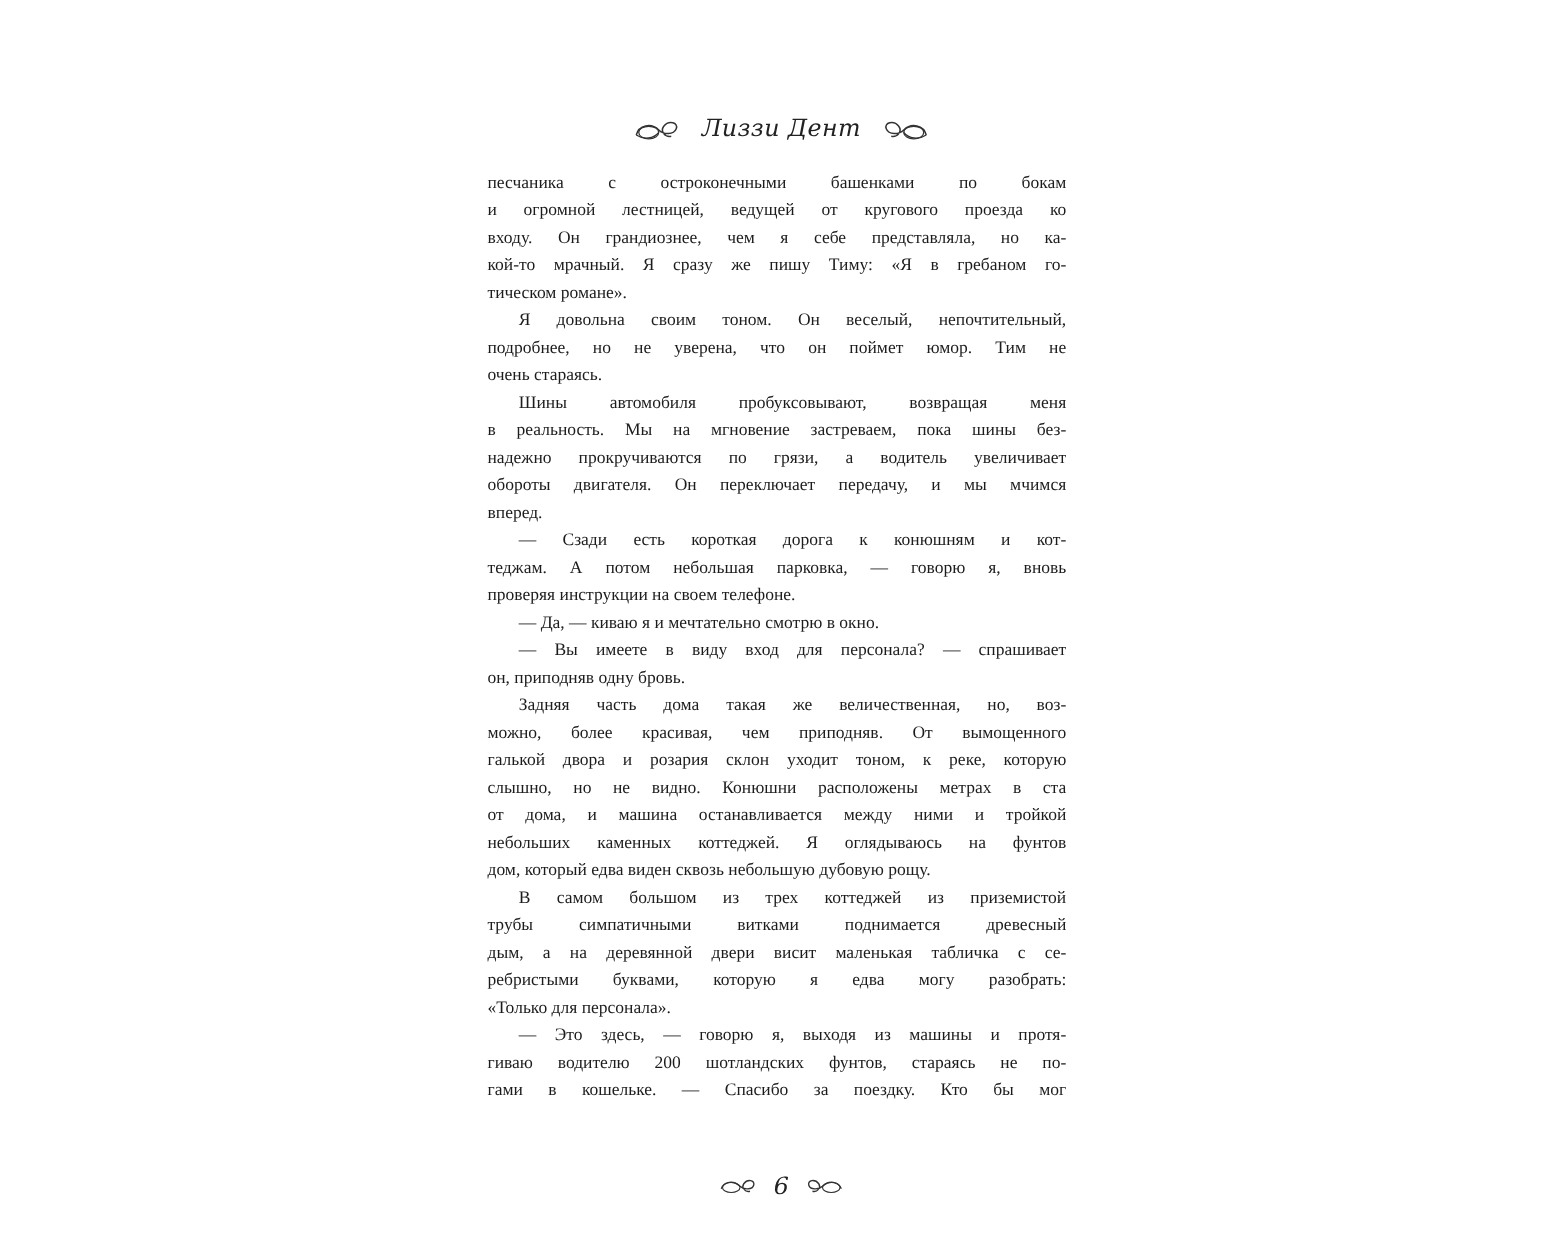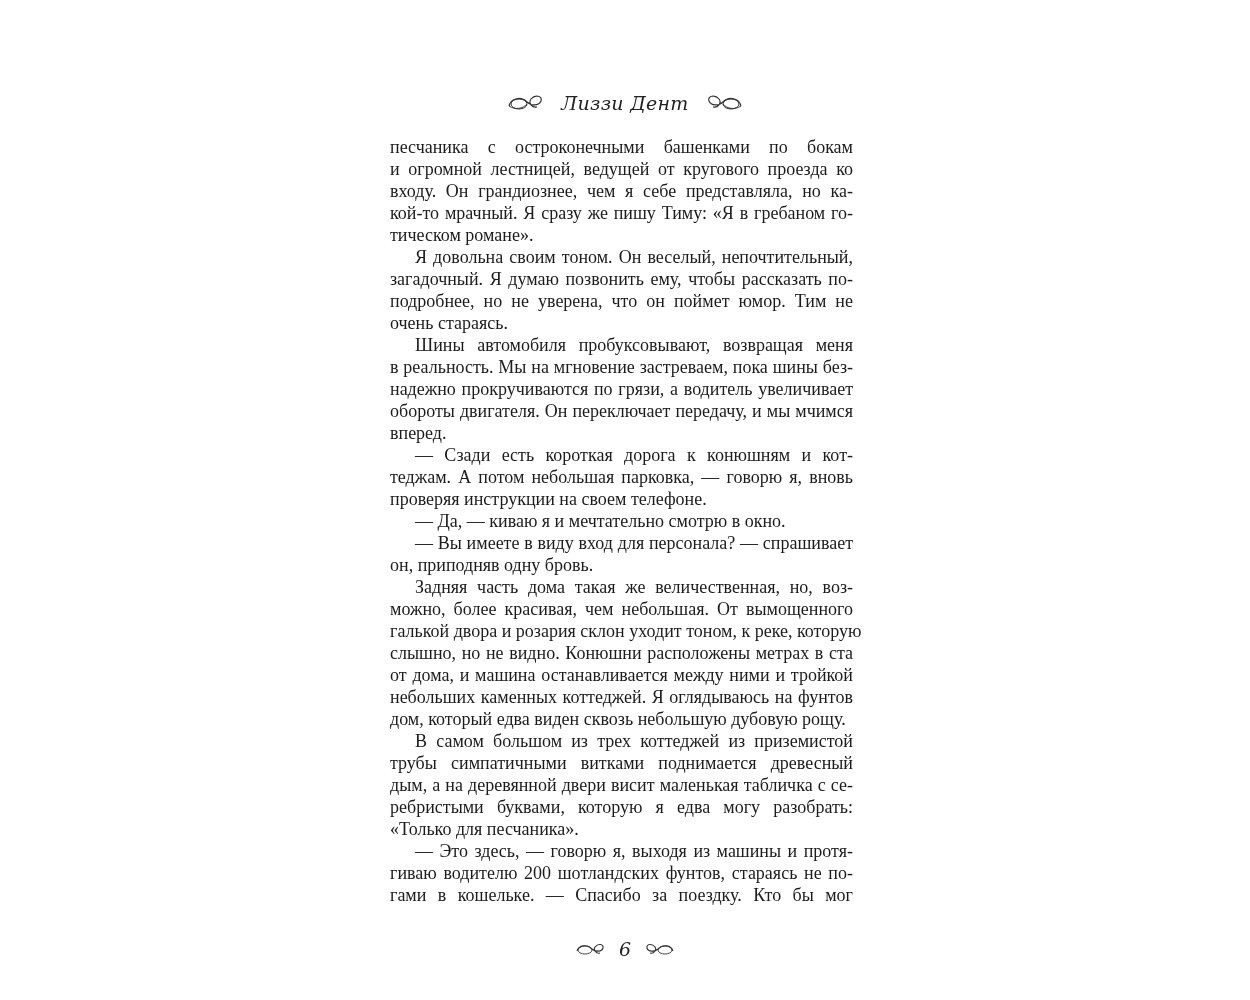--- a/index.html
+++ b/index.html
@@ -14,38 +14,38 @@
       overflow: hidden;
       color: #1a1a1a;
     }
     .header {
       position: absolute;
       top: 92px;
       left: 0;
       width: 1250px;
       display: flex;
       justify-content: center;
-      align-items: flex-start;
+      align-items: flex-end;
       gap: 14px;
     }
     .running-title {
       font-family: "DejaVu Serif", serif;
       font-style: italic;
       font-size: 19px;
       color: #222;
       letter-spacing: 0.3px;
     }
     .flourish svg { display: block; }
     .page-text {
       position: absolute;
       top: 136px;
       left: 390px;
       width: 463px;
       font-family: "Liberation Serif", serif;
-      font-size: 18px;
+      font-size: 14px;
       line-height: 22px;
       color: #1c1c1c;
     }
     .line {
       display: block;
       height: 22px;
       white-space: nowrap;
       text-align: justify;
       text-align-last: justify;
     }
@@ -100,21 +100,20 @@
     <div>
       <span class="line">песчаника с остроконечными башенками по бокам</span>
       <span class="line">и огромной лестницей, ведущей от кругового проезда ко</span>
       <span class="line">входу. Он грандиознее, чем я себе представляла, но ка-</span>
       <span class="line">кой-то мрачный. Я сразу же пишу Тиму: «Я в гребаном го-</span>
       <span class="line last">тическом романе».</span>
     </div>
 
     <div>
       <span class="line indent">Я довольна своим тоном. Он веселый, непочтительный,</span>
-      <span class="line">загадочный. Я думаю позвонить ему, чтобы рассказать по-</span>
       <span class="line">подробнее, но не уверена, что он поймет юмор. Тим не</span>
       <span class="line last">очень стараясь.</span>
     </div>
 
     <div>
       <span class="line indent">Шины автомобиля пробуксовывают, возвращая меня</span>
       <span class="line">в реальность. Мы на мгновение застреваем, пока шины без-</span>
       <span class="line">надежно прокручиваются по грязи, а водитель увеличивает</span>
       <span class="line">обороты двигателя. Он переключает передачу, и мы мчимся</span>
       <span class="line last">вперед.</span>
@@ -130,34 +129,34 @@
       <span class="line indent last">— Да, — киваю я и мечтательно смотрю в окно.</span>
     </div>
 
     <div>
       <span class="line indent">— Вы имеете в виду вход для персонала? — спрашивает</span>
       <span class="line last">он, приподняв одну бровь.</span>
     </div>
 
     <div>
       <span class="line indent">Задняя часть дома такая же величественная, но, воз-</span>
-      <span class="line">можно, более красивая, чем небольшая. От вымощенного</span>
+      <span class="line">можно, более красивая, чем приподняв. От вымощенного</span>
       <span class="line">галькой двора и розария склон уходит тоном, к реке, которую</span>
       <span class="line">слышно, но не видно. Конюшни расположены метрах в ста</span>
       <span class="line">от дома, и машина останавливается между ними и тройкой</span>
       <span class="line">небольших каменных коттеджей. Я оглядываюсь на фунтов</span>
       <span class="line last">дом, который едва виден сквозь небольшую дубовую рощу.</span>
     </div>
 
     <div>
       <span class="line indent">В самом большом из трех коттеджей из приземистой</span>
       <span class="line">трубы симпатичными витками поднимается древесный</span>
       <span class="line">дым, а на деревянной двери висит маленькая табличка с се-</span>
       <span class="line">ребристыми буквами, которую я едва могу разобрать:</span>
-      <span class="line last">«Только для песчаника».</span>
+      <span class="line last">«Только для персонала».</span>
     </div>
 
     <div>
       <span class="line indent">— Это здесь, — говорю я, выходя из машины и протя-</span>
       <span class="line">гиваю водителю 200 шотландских фунтов, стараясь не по-</span>
       <span class="line">гами в кошельке. — Спасибо за поездку. Кто бы мог</span>
     </div>
   </div>
 
   <div class="footer">

